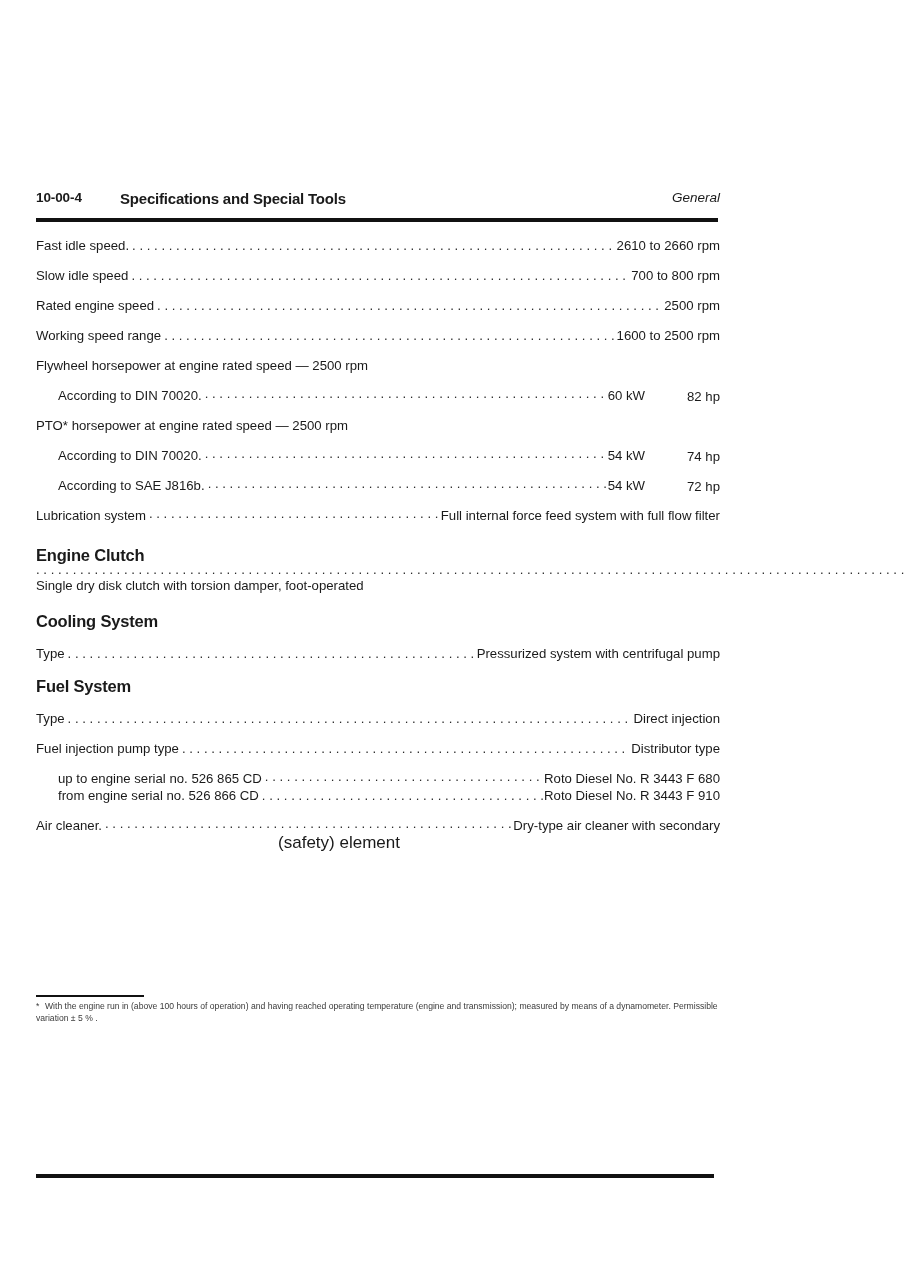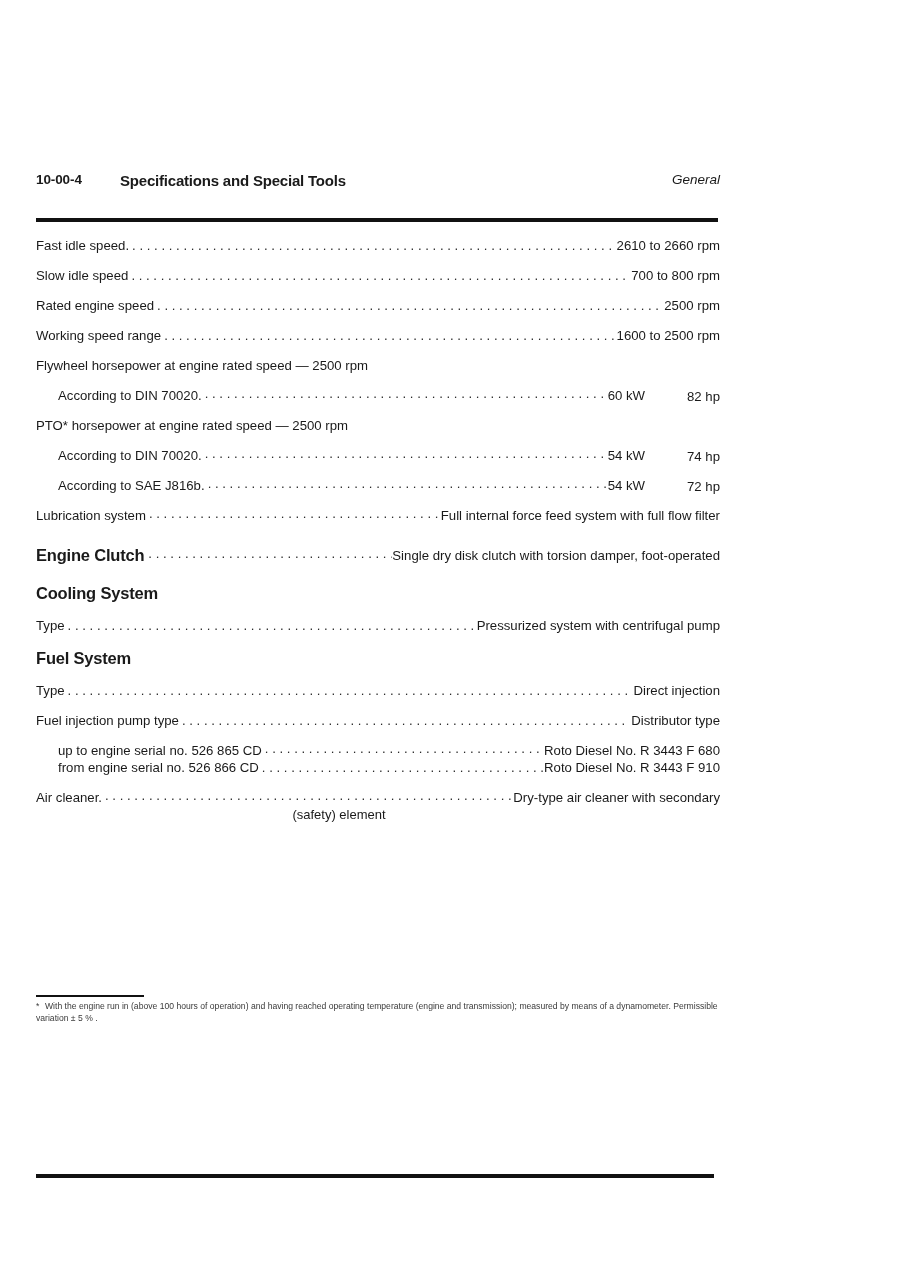--- a/index.html
+++ b/index.html
@@ -21,21 +21,21 @@
     left: 0; top: 0;
     width: 909px;
     height: 1286px;
     background: #ffffff;
   }
 
   
   .header {
     position: absolute;
     left: 36px;
-    top: 172px;
+    top: 190px;
     width: 684px;
     height: 20px;
     text-align: right;
   }
   .hdr-page-no {
     position: absolute;
     left: 0; top: 0;
     font-size: 13.5px;
     font-weight: 700;
     letter-spacing: -0.1px;
@@ -139,22 +139,23 @@
   
   .sec-heading {
     font-size: 16.5px;
     font-weight: 700;
     letter-spacing: -0.2px;
     line-height: 20px;
     white-space: nowrap;
   }
   .sec-heading-row {
     display: flex;
-    align-items: center;
-    white-space: nowrap;
+    align-items: flex-start;
+    white-space: nowrap;
+    flex-direction: column;
   }
   .sec-heading-row .label {
     flex: 0 0 auto;
     font-size: 16.5px;
     font-weight: 700;
     letter-spacing: -0.2px;
     padding-right: 4px;
   }
   .sec-heading-row .leader {
     flex: 1 1 auto;
@@ -171,21 +172,21 @@
     white-space: nowrap;
   }
   .sec-heading-row .value {
     flex: 0 0 auto;
     font-size: 13.2px;
     font-weight: 400;
   }
 
   
   .cont-line {
-    font-size: 13px;
+    font-size: 17px;
     line-height: 17px;
     text-align: center;
     white-space: nowrap;
     padding-right: 78px;
   }
 
   
   .footnote-rule {
     position: absolute;
     left: 36px;

